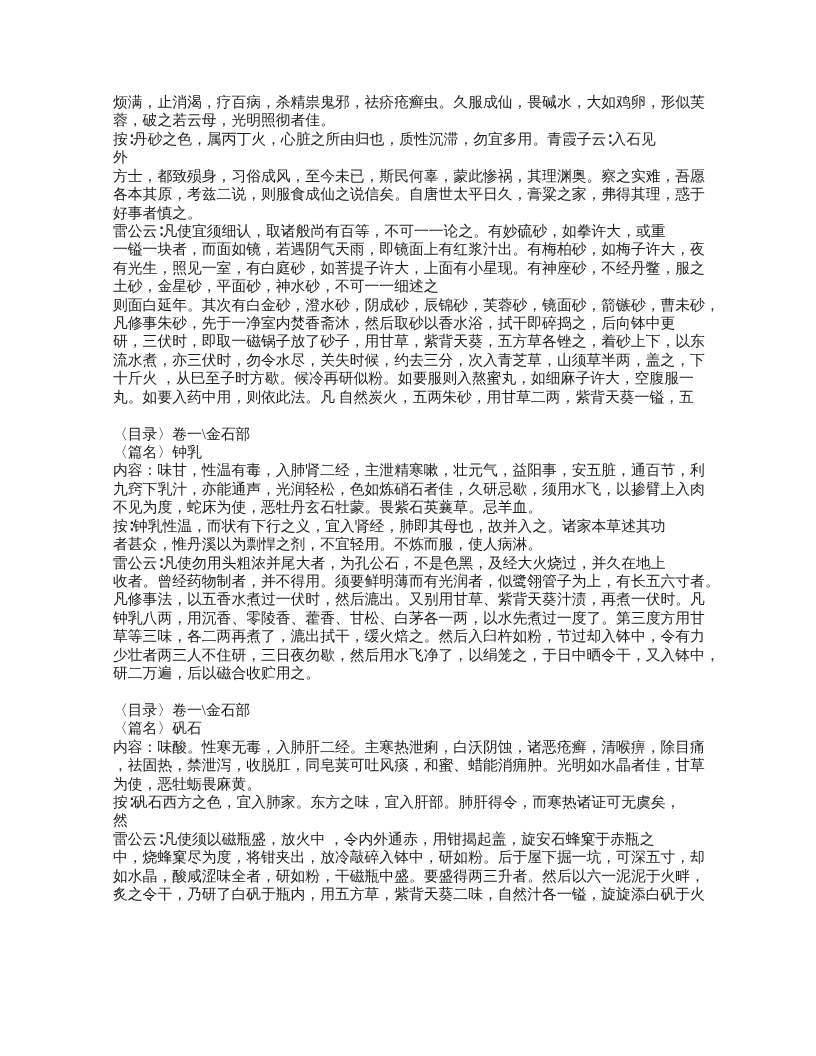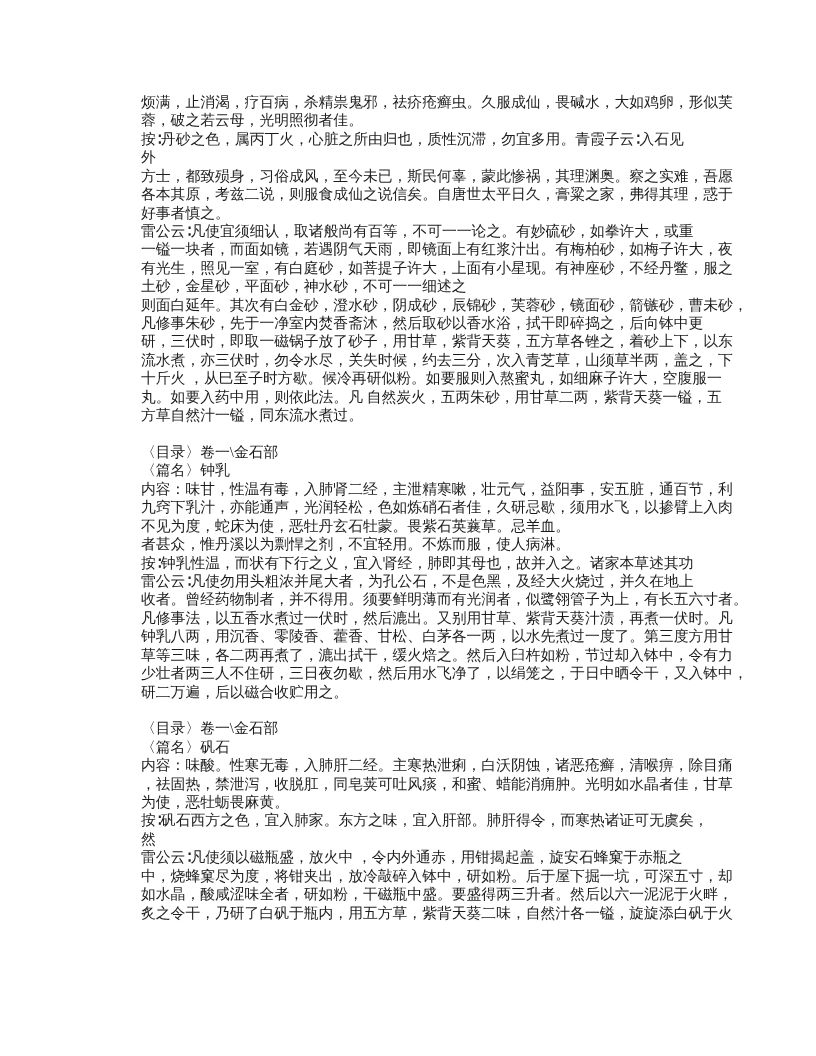--- a/index.html
+++ b/index.html
@@ -22,21 +22,20 @@
     width: 604px;
     color: #1c1c1c;
   }
   .line {
     font-size: 14.8px;
     line-height: 18.43px;
     height: 18.43px;
     white-space: pre;
     letter-spacing: 0;
     font-kerning: none;
-    margin-left: 28px;
   }
   .line.blank {
     
   }
 </style>
 </head>
 <body>
 
 <div class="page">
   <div class="textblock" id="textblock" style="color: rgb(28, 28, 28);">
@@ -50,29 +49,28 @@
       <div class="line">雷公云∶凡使宜须细认，取诸般尚有百等，不可一一论之。有妙硫砂，如拳许大，或重</div>
       <div class="line">一镒一块者，而面如镜，若遇阴气天雨，即镜面上有红浆汁出。有梅柏砂，如梅子许大，夜</div>
       <div class="line">有光生，照见一室，有白庭砂，如菩提子许大，上面有小星现。有神座砂，不经丹鳖，服之</div>
       <div class="line">土砂，金星砂，平面砂，神水砂，不可一一细述之</div>
       <div class="line">则面白延年。其次有白金砂，澄水砂，阴成砂，辰锦砂，芙蓉砂，镜面砂，箭镞砂，曹未砂，</div>
       <div class="line">凡修事朱砂，先于一净室内焚香斋沐，然后取砂以香水浴，拭干即碎捣之，后向钵中更</div>
       <div class="line">研，三伏时，即取一磁锅子放了砂子，用甘草，紫背天葵，五方草各锉之，着砂上下，以东</div>
       <div class="line">流水煮，亦三伏时，勿令水尽，关失时候，约去三分，次入青芝草，山须草半两，盖之，下</div>
       <div class="line">十斤火 ，从巳至子时方歇。候冷再研似粉。如要服则入熬蜜丸，如细麻子许大，空腹服一</div>
       <div class="line">丸。如要入药中用，则依此法。凡 自然炭火，五两朱砂，用甘草二两，紫背天葵一镒，五</div>
-      <div class="line">方草自然汁一镒，同东流水煮过。</div>
       <div class="line blank"></div>
       <div class="line">〈目录〉卷一\金石部</div>
       <div class="line">〈篇名〉钟乳</div>
       <div class="line">内容：味甘，性温有毒，入肺肾二经，主泄精寒嗽，壮元气，益阳事，安五脏，通百节，利</div>
       <div class="line">九窍下乳汁，亦能通声，光润轻松，色如炼硝石者佳，久研忌歇，须用水飞，以掺臂上入肉</div>
       <div class="line">不见为度，蛇床为使，恶牡丹玄石牡蒙。畏紫石英蘘草。忌羊血。</div>
+      <div class="line">按∶钟乳性温，而状有下行之义，宜入肾经，肺即其母也，故并入之。诸家本草述其功</div>
       <div class="line">者甚众，惟丹溪以为剽悍之剂，不宜轻用。不炼而服，使人病淋。</div>
-      <div class="line">按∶钟乳性温，而状有下行之义，宜入肾经，肺即其母也，故并入之。诸家本草述其功</div>
       <div class="line">雷公云∶凡使勿用头粗浓并尾大者，为孔公石，不是色黑，及经大火烧过，并久在地上</div>
       <div class="line">收者。曾经药物制者，并不得用。须要鲜明薄而有光润者，似鹭翎管子为上，有长五六寸者。</div>
       <div class="line">凡修事法，以五香水煮过一伏时，然后漉出。又别用甘草、紫背天葵汁渍，再煮一伏时。凡</div>
       <div class="line">钟乳八两，用沉香、零陵香、藿香、甘松、白茅各一两，以水先煮过一度了。第三度方用甘</div>
       <div class="line">草等三味，各二两再煮了，漉出拭干，缓火焙之。然后入臼杵如粉，节过却入钵中，令有力</div>
       <div class="line">少壮者两三人不住研，三日夜勿歇，然后用水飞净了，以绢笼之，于日中晒令干，又入钵中，</div>
       <div class="line">研二万遍，后以磁合收贮用之。</div>
       <div class="line blank"></div>
       <div class="line">〈目录〉卷一\金石部</div>
       <div class="line">〈篇名〉矾石</div>

